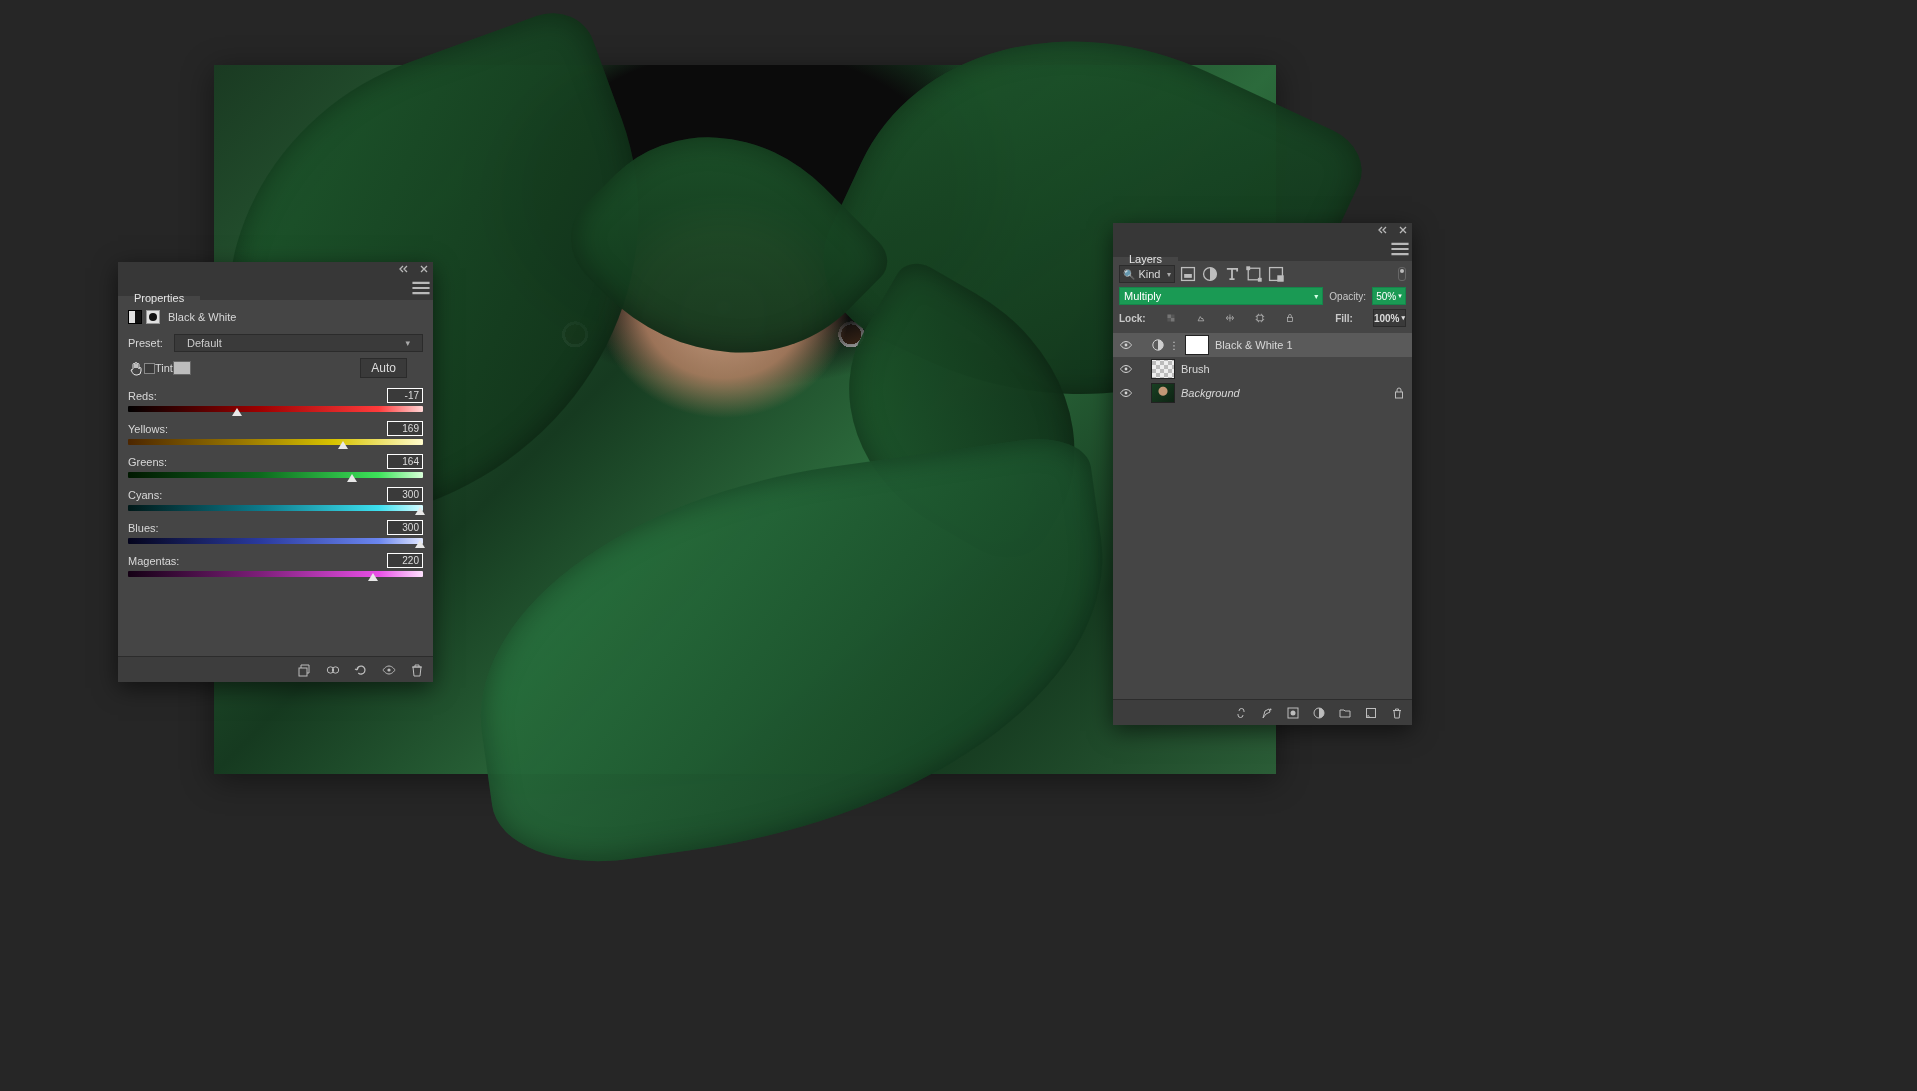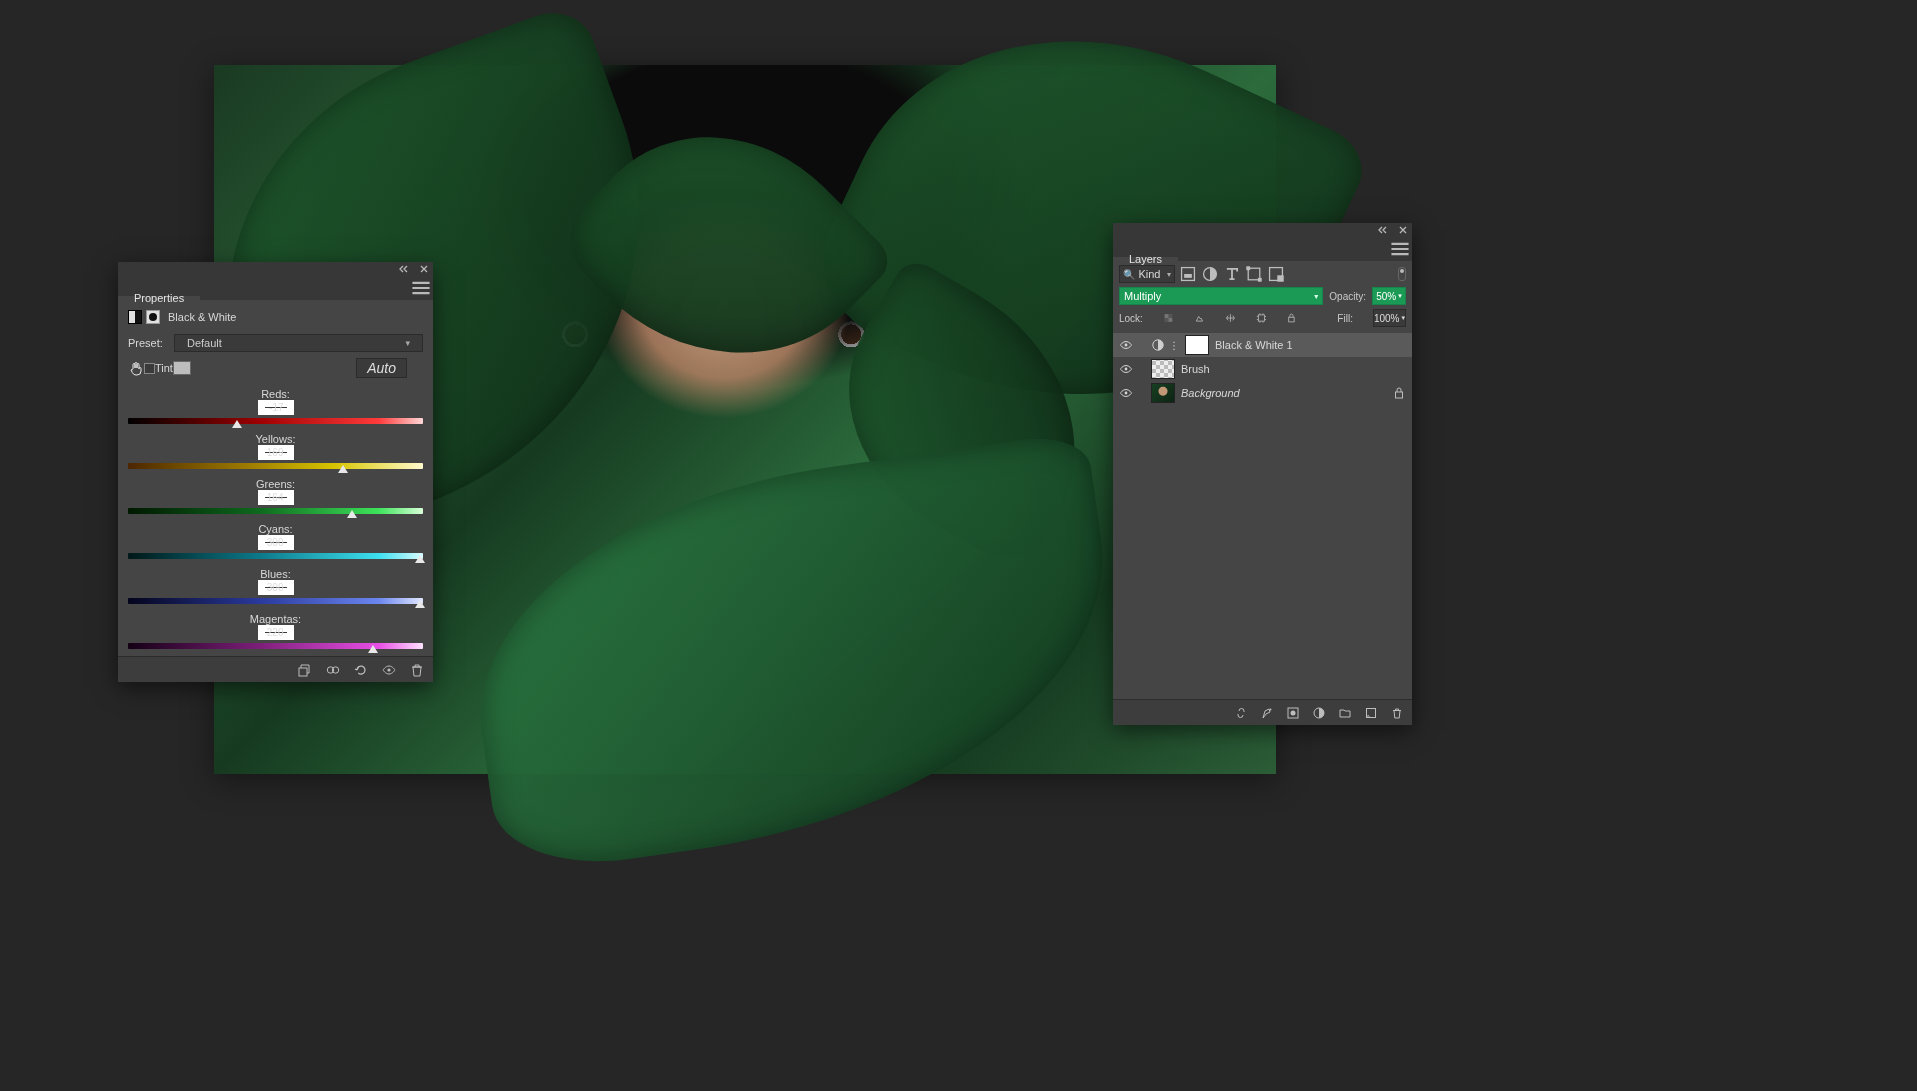--- a/index.html
+++ b/index.html
@@ -70,24 +70,24 @@
   .bw-icon-pair .sq.b{background:#e0e0e0;border:1px solid #999;position:relative;}
   .bw-icon-pair .sq.b::after{content:"";position:absolute;inset:2px;border-radius:50%;background:#111;}
   .preset-row{display:flex;align-items:center;gap:6px;margin:2px 0 6px 0;}
   .preset-row .lbl{width:40px;}
   .preset-select{flex:1;height:18px;background:#3a3a3a;border:1px solid #2b2b2b;color:#ccc;padding:0 12px;display:flex;align-items:center;justify-content:space-between;font-size:11px;}
   .preset-select .chev{font-size:9px;color:#aaa;}
   .row2{display:flex;align-items:center;gap:0;margin:6px 16px 10px 0;}
   .hand-icon{width:16px;height:16px;color:#e8e8e8;}
   .tint-check{width:11px;height:11px;border:1px solid #888;background:#3a3a3a;}
   .tint-swatch{width:18px;height:14px;border:1px solid #666;background:#bdbdbd;}
-  .auto-btn{margin-left:auto;height:20px;padding:8px 10px;background:#3a3a3a;border:1px solid #2b2b2b;color:#ddd;font-size:14px;display:flex;align-items:center;font-style:italic;}
+  .auto-btn{margin-left:auto;height:20px;padding:8px 10px;background:#3a3a3a;border:1px solid #2b2b2b;color:#ddd;font-size:12px;display:flex;align-items:center;}
   .slider-block{margin-bottom:9px;}
-  .slider-label-row{display:flex;justify-content:space-between;align-items:center;margin-bottom:3px;flex-direction:column;}
-  .slider-value{width:36px;height:15px;background:#3a3a3a;border:7px solid #ffffff;color:#ddd;display:flex;align-items:center;justify-content:flex-end;padding:0 3px;font-size:10px;}
+  .slider-label-row{display:flex;justify-content:space-between;align-items:center;margin-bottom:3px;}
+  .slider-value{width:36px;height:15px;background:#3a3a3a;border:1px solid #ffffff;color:#ddd;display:flex;align-items:center;justify-content:flex-end;padding:0 3px;font-size:10px;}
   .slider-track{position:relative;height:6px;border-radius:1px;}
   .grad-reds{background:linear-gradient(90deg,#000 0%,#a00000 45%,#ff3b3b 85%,#ffd6d6 100%);}
   .grad-yellows{background:linear-gradient(90deg,#4c2600,#9c7a00 40%,#d8c400 70%,#fffbcc);}
   .grad-greens{background:linear-gradient(90deg,#001800,#0e6a1e 45%,#3de35a 85%,#d8ffd8);}
   .grad-cyans{background:linear-gradient(90deg,#001818,#0c7a8b 45%,#3de0ef 85%,#d8fbff);}
   .grad-blues{background:linear-gradient(90deg,#04041c,#2a3a9e 45%,#6b86ef 85%,#e2e8ff);}
   .grad-magentas{background:linear-gradient(90deg,#140014,#7e1f7a 45%,#e84fe6 85%,#ffe2ff);}
   .slider-thumb{position:absolute;top:2px;width:0;height:0;border-left:5px solid transparent;border-right:5px solid transparent;border-bottom:8px solid #e8e8e8;transform:translateX(-5px);}
   .prop-footer{position:absolute;left:0;right:0;bottom:0;height:26px;background:#3d3d3d;border-top:1px solid #2c2c2c;display:flex;justify-content:flex-end;align-items:center;gap:12px;padding:0 8px;}
   .prop-footer .ficn{width:16px;height:16px;color:#bdbdbd;display:flex;align-items:center;justify-content:center;cursor:pointer;}
@@ -105,21 +105,21 @@
   .fbtn{width:18px;height:18px;display:flex;align-items:center;justify-content:center;color:#bdbdbd;cursor:pointer;}
   .toggle-pill{width:8px;height:14px;border:1px solid #666;border-radius:3px;position:relative;margin-left:auto;}
   .toggle-pill::after{content:"";position:absolute;left:1px;top:1px;width:4px;height:4px;border-radius:50%;background:#bbb;}
   .blend-row{display:flex;align-items:center;gap:6px;margin-bottom:4px;}
   .blend-sel{flex:1;height:18px;background:#1a9a54;border:1px solid #15854a;color:#fff;display:flex;align-items:center;justify-content:space-between;padding:0 4px;font-size:11px;}
   .blend-sel .chev{font-size:8px;color:#d4ffe6;}
   .mini-label{font-size:10px;color:#c9c9c9;}
   .pct-box{width:34px;height:18px;background:#1a9a54;border:1px solid #15854a;color:#fff;display:flex;align-items:center;justify-content:center;gap:2px;font-size:10px;}
   .pct-box.gray{background:#3a3a3a;border:1px solid #2b2b2b;color:#ddd;}
   .pct-box .chev{font-size:7px;}
-  .lock-row{display:flex;align-items:center;gap:20px;margin:3px 0 6px 0;}
+  .lock-row{display:flex;align-items:center;gap:20px;margin:3px 0 6px 0;font-weight:bold;}
   .lock-row .licn{width:14px;height:14px;color:#bdbdbd;display:flex;align-items:center;justify-content:center;cursor:pointer;}
   .layers-list{margin:0 -6px;}
   .layer-row{display:flex;align-items:center;height:24px;padding:0 6px;gap:6px;}
   .layer-row.sel{background:#5a5a5a;}
   .eye{width:14px;height:14px;color:#d5d5d5;display:flex;align-items:center;justify-content:center;cursor:pointer;}
   .eye-spacer{width:6px;}
   .layer-icons{display:flex;align-items:center;gap:4px;}
   .adj-icn{width:14px;height:14px;color:#cfcfcf;}
   .link-dots{font-size:10px;color:#cfcfcf;}
   .layer-thumb{width:24px;height:20px;border:1px solid #222;background:#eee;}

